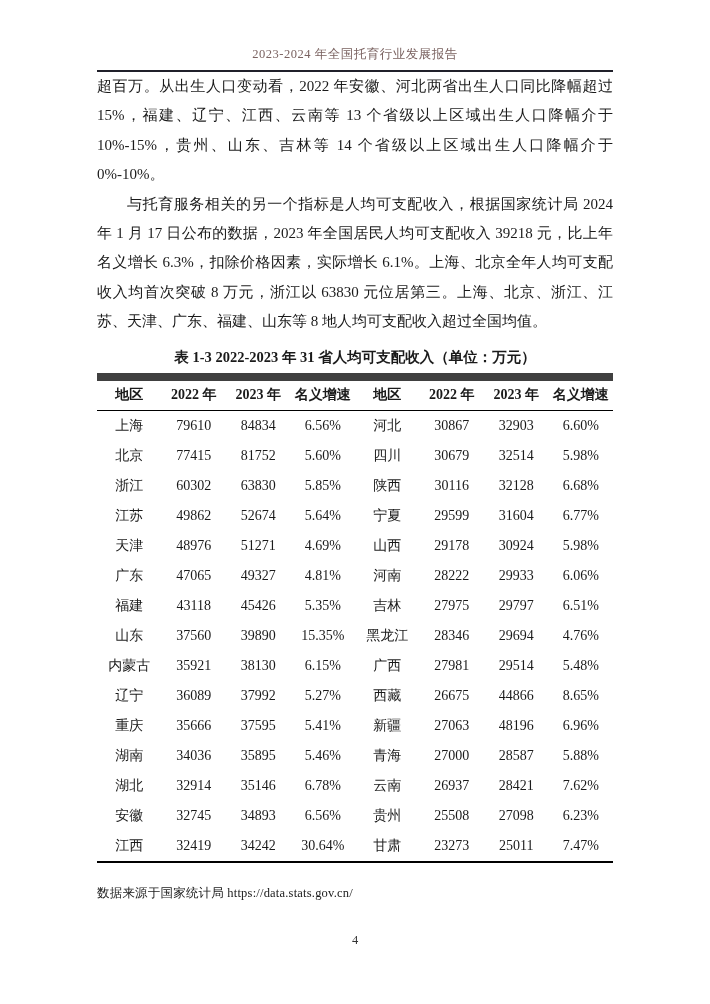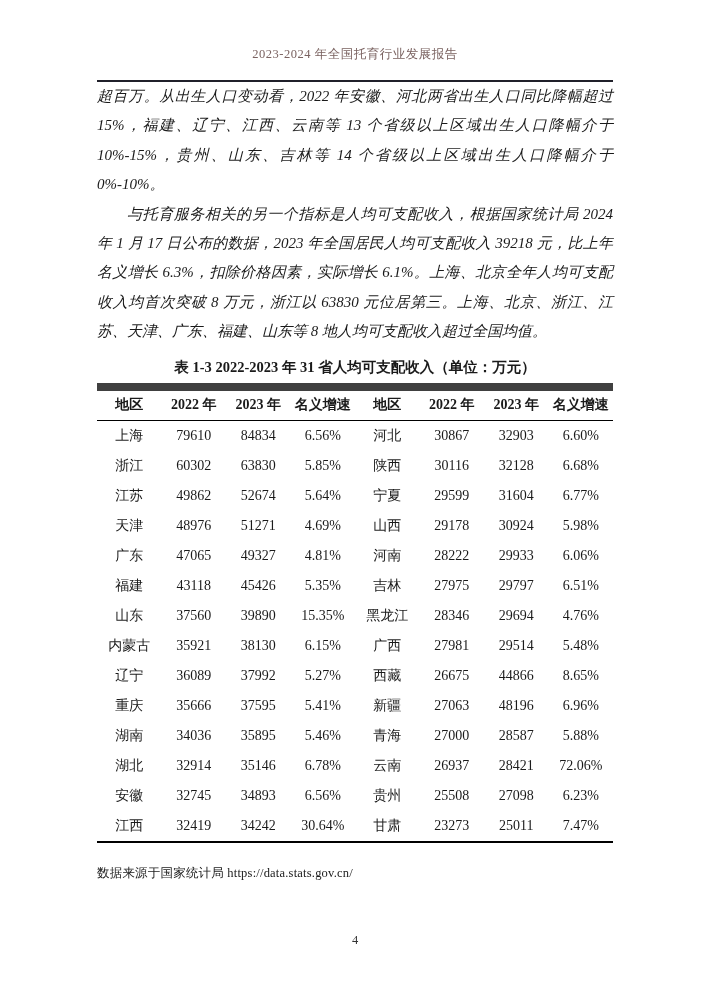--- a/index.html
+++ b/index.html
@@ -3,26 +3,25 @@
 <meta charset="utf-8">
 <style>
   html,body { margin:0; padding:0; background:#e8e8e8; }
   .page {
     width:710px; height:1004px; background:#ffffff; margin:0 auto;
     box-sizing:border-box; padding:46px 97px 0 97px; position:relative;
     font-family:"Liberation Serif","DejaVu Serif",serif; color:#1a1a1a;
   }
   .doc-header {
     text-align:center; font-size:12.5px; letter-spacing:0.5px;
-    padding-bottom:17px; border-bottom:2px solid #20202a;
+    padding-bottom:7px; border-bottom:2px solid #20202a;
   }
   .body-text p {
     margin:0; font-size:15px; line-height:29.4px; text-align:justify;
     text-justify:inter-ideograph;
-    font-style:italic;
   }
   .p-first { margin-top:19px; }
   .p-indent { text-indent:2em; }
   .table-title {
     text-align:center; font-weight:bold; font-size:14.5px; line-height:20px;
     margin-top:10px; margin-bottom:6px;
   }
   table.income-table {
     width:100%; border-collapse:collapse; table-layout:fixed;
     border-top:8px solid #404040; border-bottom:2px solid #000;
@@ -73,20 +72,30 @@
           <td>上海</td>
           <td>79610</td>
           <td>84834</td>
           <td>6.56%</td>
           <td>河北</td>
           <td>30867</td>
           <td>32903</td>
           <td>6.60%</td>
         </tr>
         <tr>
+          <td>北京</td>
+          <td>77415</td>
+          <td>81752</td>
+          <td>5.60%</td>
+          <td>四川</td>
+          <td>30679</td>
+          <td>32514</td>
+          <td>5.98%</td>
+        </tr>
+        <tr>
           <td>浙江</td>
           <td>60302</td>
           <td>63830</td>
           <td>5.85%</td>
           <td>陕西</td>
           <td>30116</td>
           <td>32128</td>
           <td>6.68%</td>
         </tr>
         <tr>
@@ -180,21 +189,21 @@
           <td>5.88%</td>
         </tr>
         <tr>
           <td>湖北</td>
           <td>32914</td>
           <td>35146</td>
           <td>6.78%</td>
           <td>云南</td>
           <td>26937</td>
           <td>28421</td>
-          <td>72.06%</td>
+          <td>7.62%</td>
         </tr>
         <tr>
           <td>安徽</td>
           <td>32745</td>
           <td>34893</td>
           <td>6.56%</td>
           <td>贵州</td>
           <td>25508</td>
           <td>27098</td>
           <td>6.23%</td>

